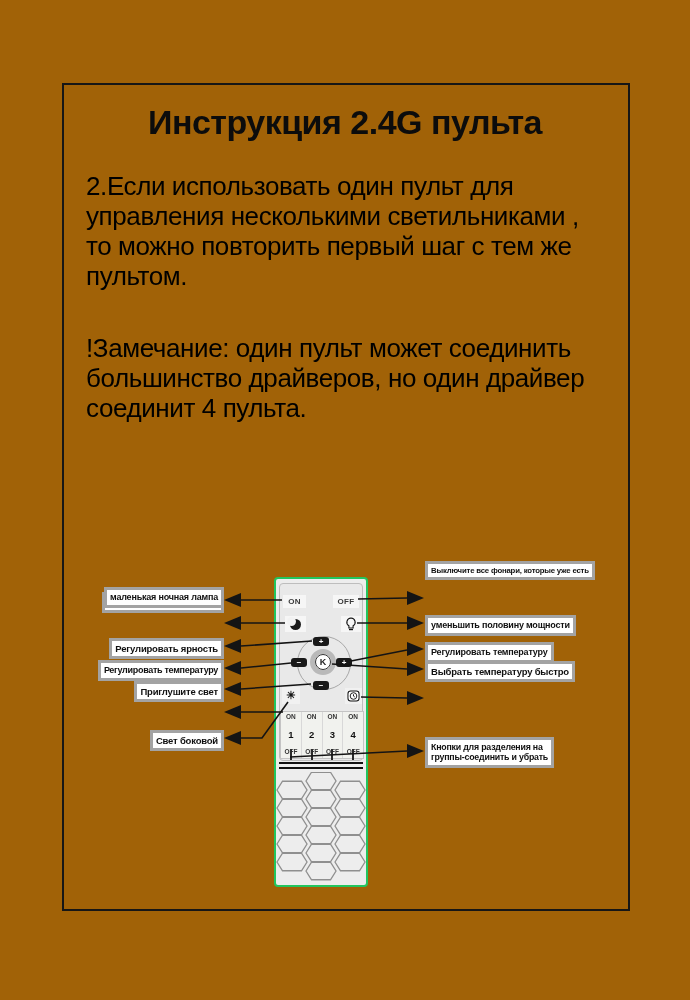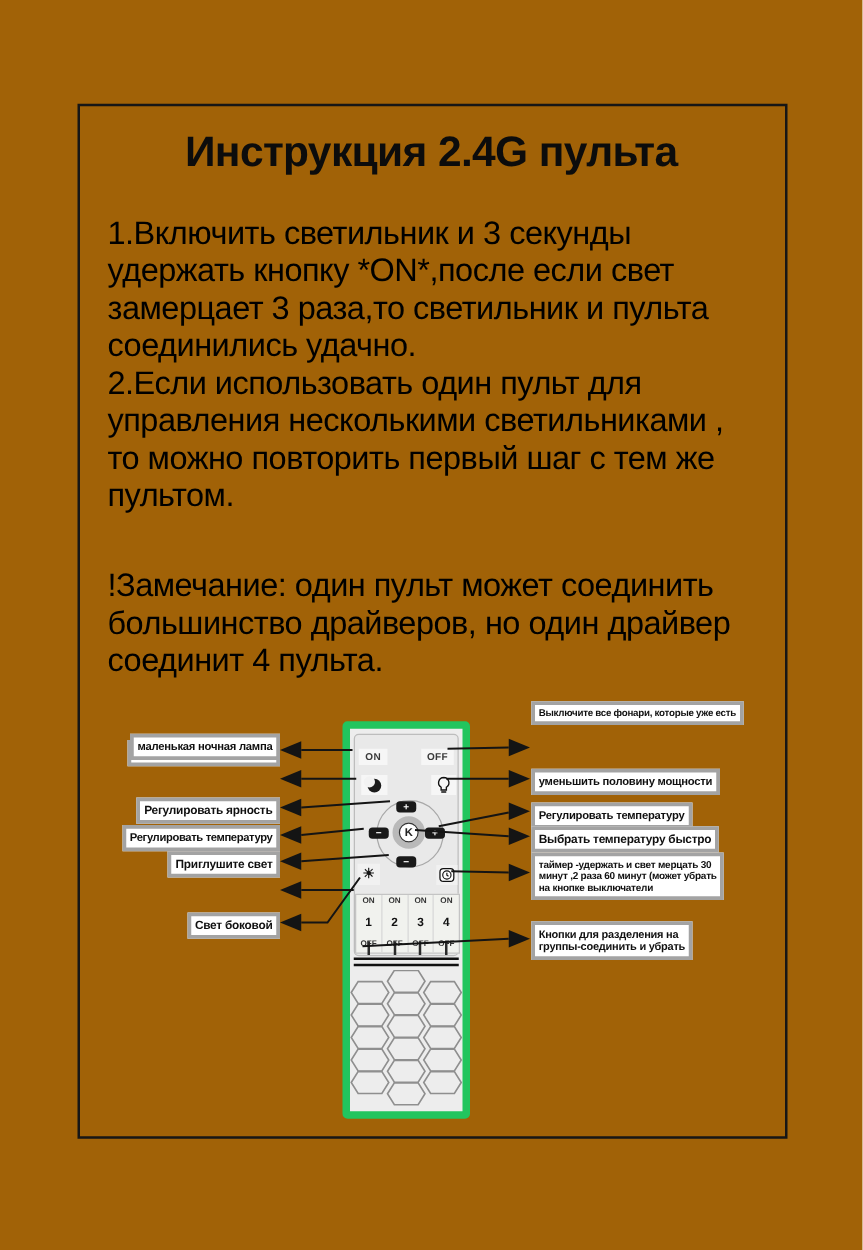--- a/index.html
+++ b/index.html
@@ -14,21 +14,21 @@
   .para.note{margin-top:42px;}
 
   
   .lbl{position:absolute;background:#fff;border:3px solid #a3a3a3;padding:2px 3px;
        font-weight:bold;line-height:1.18;white-space:pre-line;color:#101010;letter-spacing:-0.2px;}
   .lbl.left{right:466px;text-align:left;}
   .lbl.right{left:425px;}
 
   
   .remote{position:absolute;left:274px;top:577px;width:90px;height:306px;background:#ededed;
-          border:6px solid #22c55e;border-radius:4px;text-align:right;}
+          border:2px solid #22c55e;border-radius:4px;text-align:right;}
   .panel{position:absolute;left:3px;top:4px;width:82px;height:176px;border:1px solid #bdbdbd;
          border-radius:4px;background:#e9e9e9;}
   .key{position:absolute;background:#f6f6f6;display:flex;align-items:center;justify-content:center;
        font-weight:bold;color:#3a3a3a;}
   .onoff{font-size:8px;letter-spacing:0.3px;}
   .pad-circle{position:absolute;left:21px;top:57px;width:52px;height:52px;border:1px solid #a8a8a8;
               border-radius:50%;}
   .pad-ring{position:absolute;left:34px;top:70px;width:16px;height:16px;border:5px solid #b9b9b9;
             border-radius:50%;background:#fdfdfd;}
   .k-btn{position:absolute;left:39px;top:75px;width:14px;height:14px;border:1px solid #333;
@@ -53,47 +53,40 @@
 </style>
 </head>
 <body>
 
 <div class="canvas">
   <div class="page-border"></div>
 
   <div class="page-title">Инструкция 2.4G пульта</div>
 
   <div class="bodytext">
-    <div class="para">1.Включить светильник и 3 секунды
-удержать кнопку *ON*,после если свет
-замерцает 3 раза,то светильник и пульта
-соединились удачно.</div>
     <div class="para">2.Если использовать один пульт для
 управления несколькими светильниками ,
 то можно повторить первый шаг с тем же
 пультом.</div>
     <div class="para note">!Замечание: один пульт может соединить
 большинство драйверов, но один драйвер
 соединит 4 пульта.</div>
   </div>
 
   <div class="lbl left" style="top:592px;font-size:9px;">включатель/вылючатель</div>
   <div class="lbl left" style="top:587px;font-size:9px;">маленькая ночная лампа</div>
   <div class="lbl left" style="top:638px;font-size:9.5px;">Регулировать ярность</div>
   <div class="lbl left" style="top:660px;font-size:9px;letter-spacing:-0.3px;">Регулировать температуру</div>
   <div class="lbl left" style="top:681px;font-size:9.5px;">Приглушите свет</div>
   <div class="lbl left" style="top:730px;font-size:9.5px;">Свет боковой</div>
 
   <div class="lbl right" style="top:561px;font-size:7.8px;letter-spacing:-0.2px;">Выключите все фонари, которые уже есть</div>
   <div class="lbl right" style="top:615px;font-size:9px;">уменьшить половину мощности</div>
   <div class="lbl right" style="top:642px;font-size:9px;">Регулировать температуру</div>
   <div class="lbl right" style="top:661px;font-size:9.5px;">Выбрать температуру быстро</div>
-  <div class="lbl right" style="top:682px;font-size:8px;">таймер -удержать и свет мерцать 30
-минут ,2 раза 60 минут (может убрать
-на кнопке выключатели</div>
   <div class="lbl right" style="top:737px;font-size:8.8px;">Кнопки для разделения на
 группы-соединить и убрать</div>
 
   <div class="remote">
     <div class="panel"></div>
 
     <div class="key onoff" style="left:7px;top:16px;width:23px;height:13px;">ON</div>
     <div class="key onoff" style="left:57px;top:16px;width:26px;height:13px;">OFF</div>
 
     <div class="key" style="left:9px;top:37px;width:21px;height:16px;">

